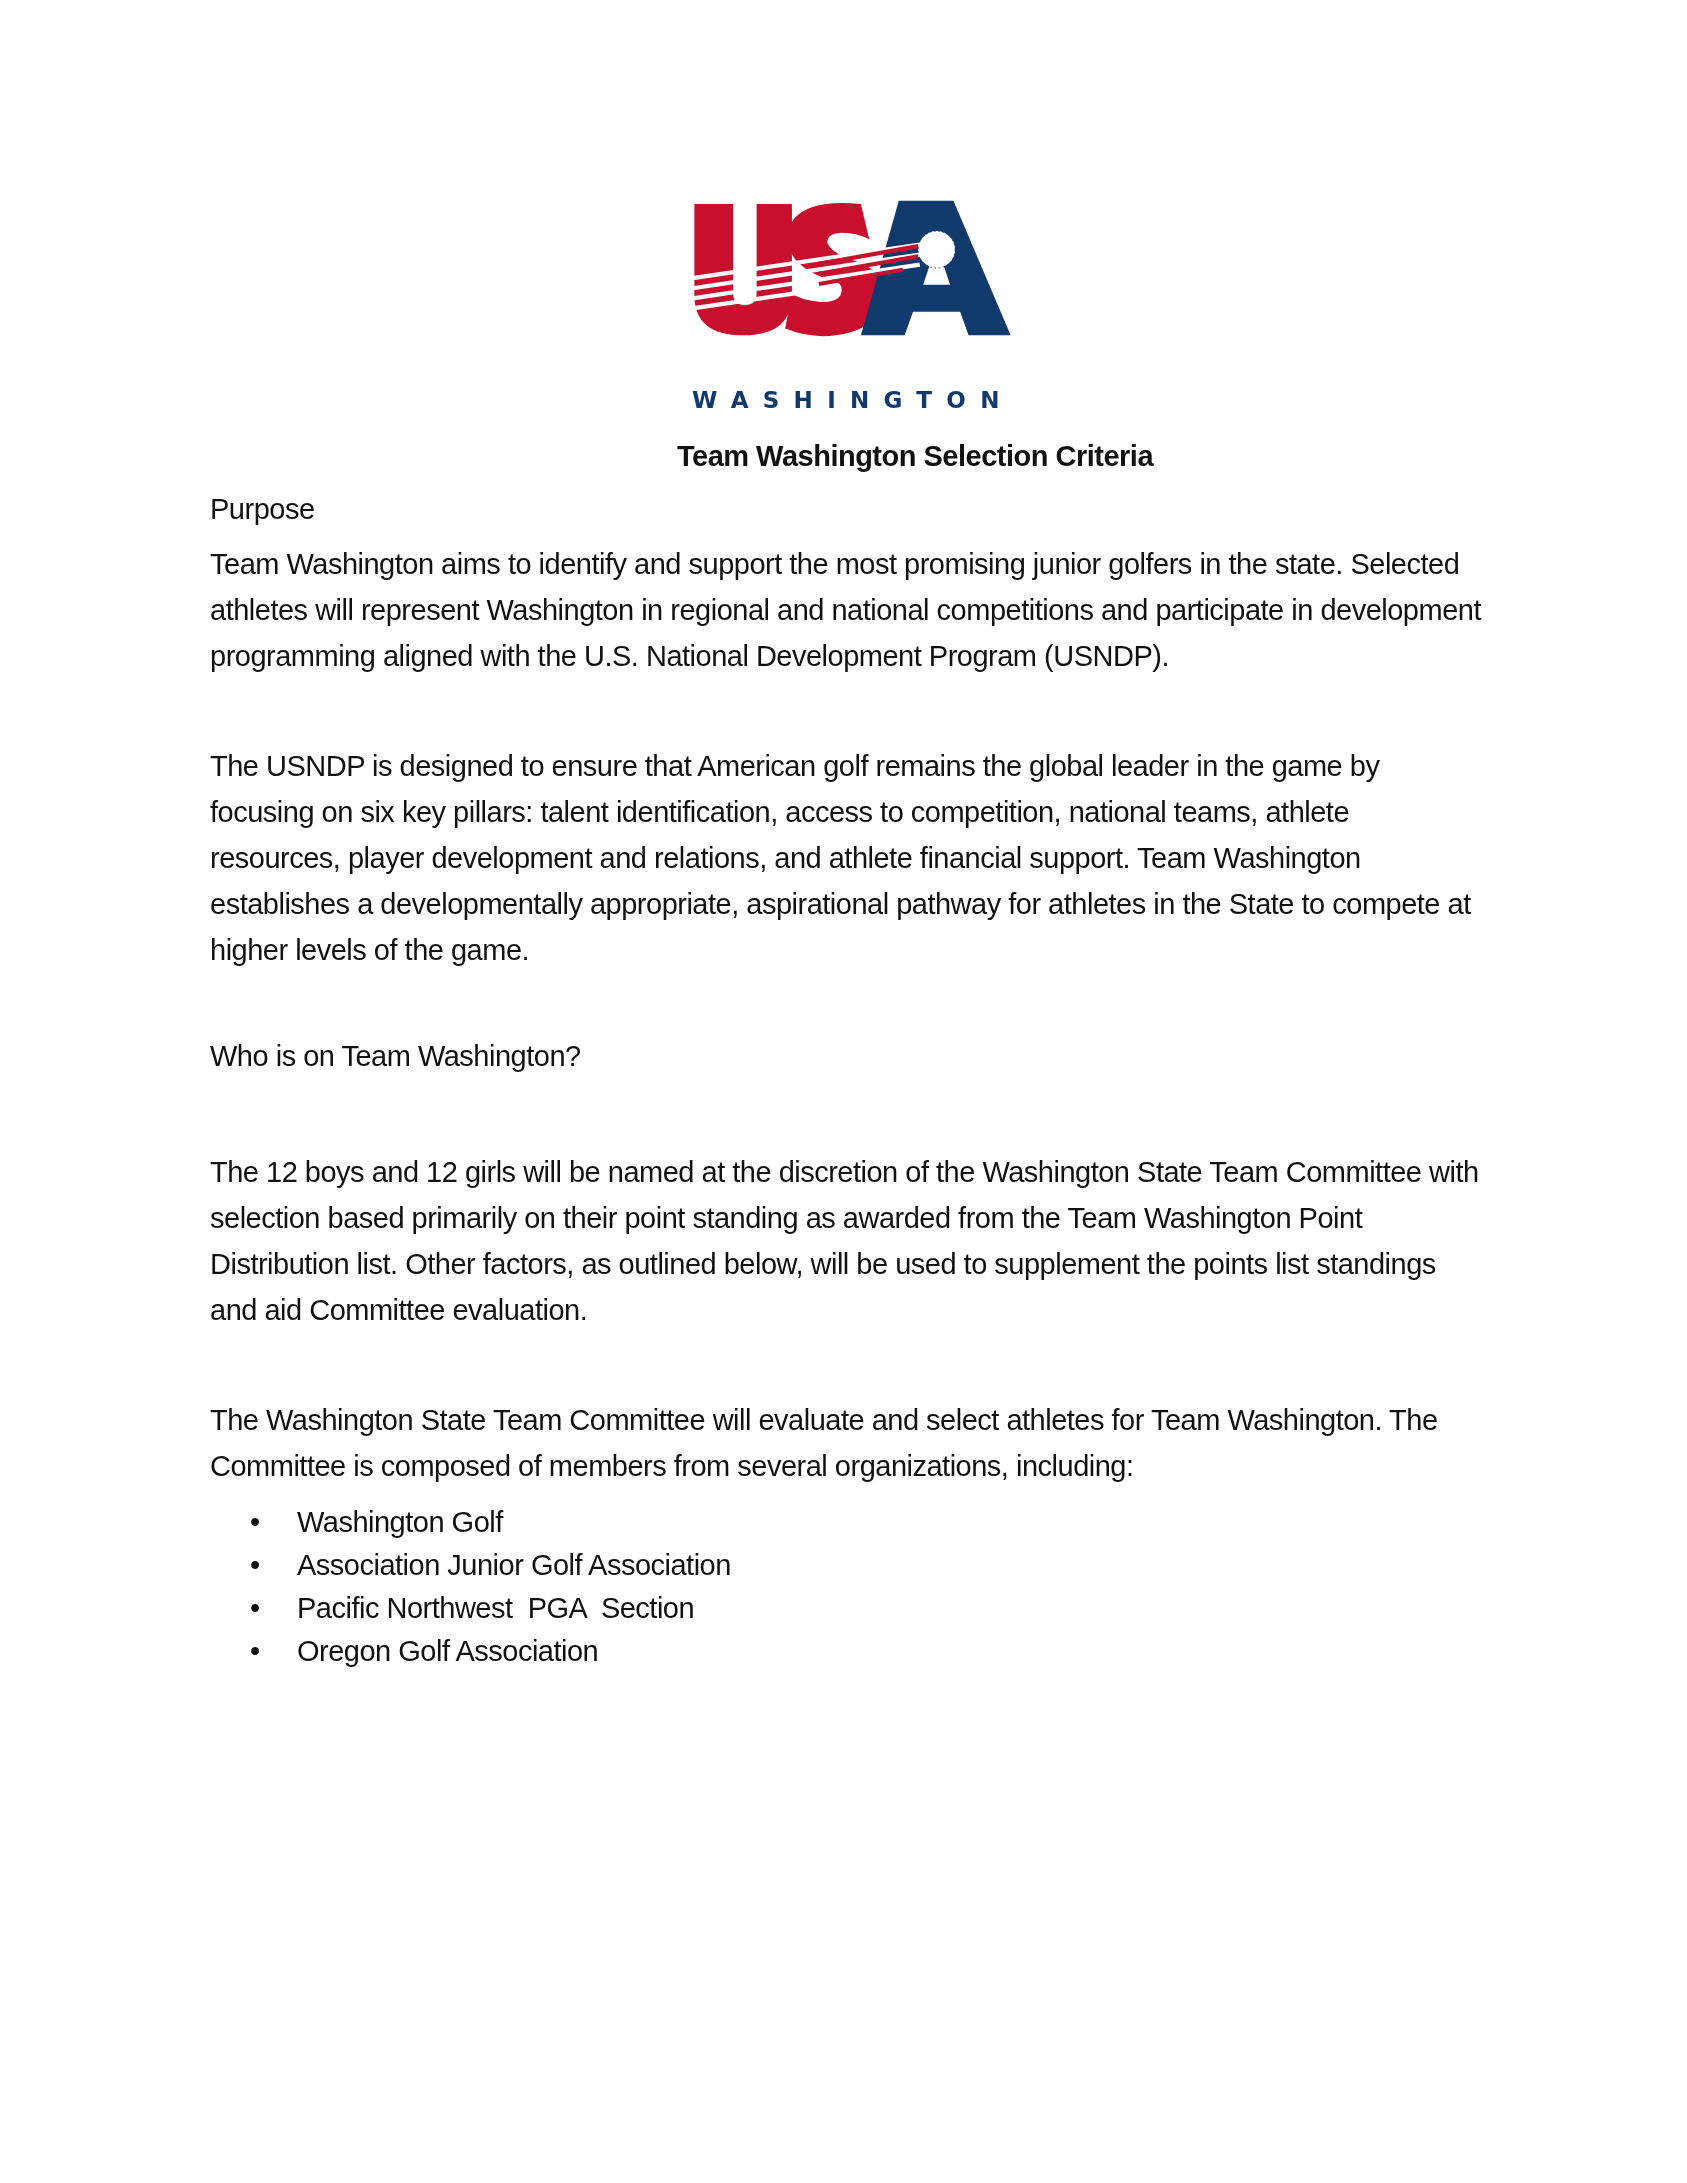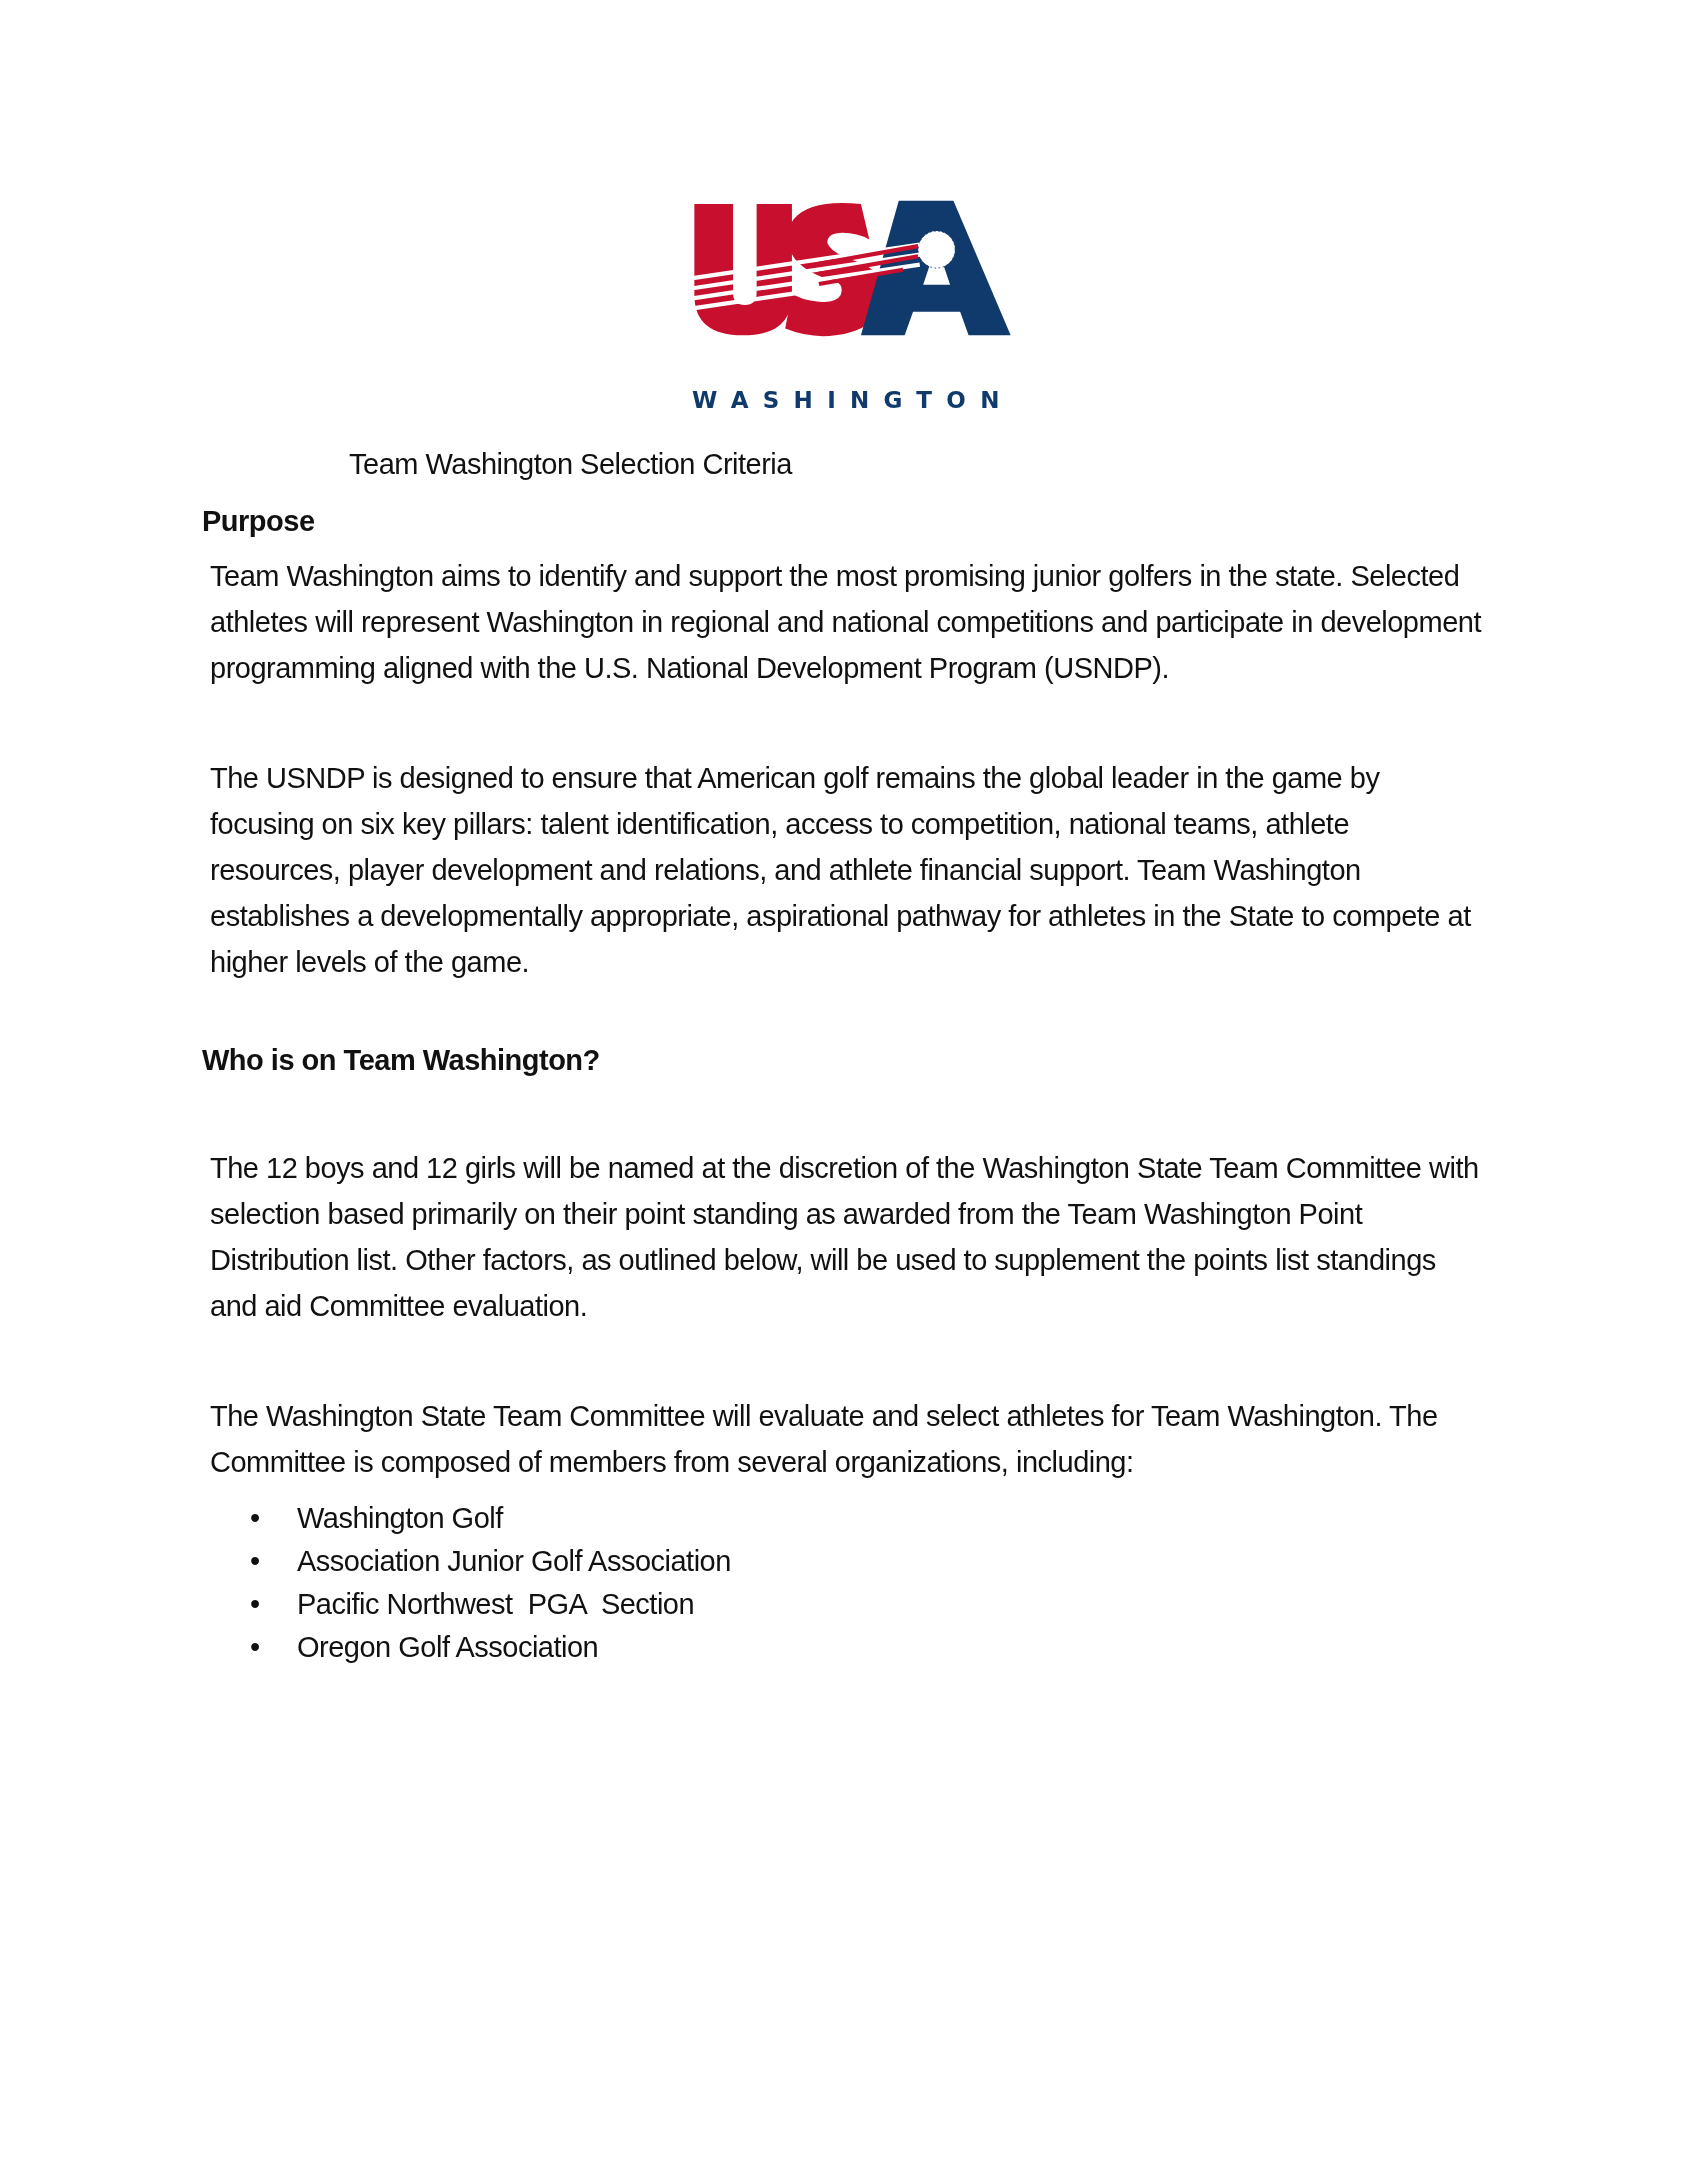--- a/index.html
+++ b/index.html
@@ -4,22 +4,22 @@
 <style>
   html, body { margin:0; padding:0; background:#fff; }
   body { width:1687px; height:2183px; position:relative; overflow:hidden;
          font-family:"Liberation Sans", sans-serif; color:#111; }
   .logo { position:absolute; left:692px; top:194px; width:321px; height:194px; }
   .logo-wash { position:absolute; left:0; top:165px; width:321px; text-align:center;
                font-weight:bold; font-size:23px; letter-spacing:14.3px; color:#0f3a6b;
                font-family:"DejaVu Sans", sans-serif;margin-top:28px; }
   .page { position:absolute; left:198px; top:426px; width:1299px;
           font-size:29px; line-height:46px; letter-spacing:-0.5px; }
-  .title { font-weight:normal; margin:16px; padding-left:135px; line-height:44px; }
-  h2 { font-size:29px; font-weight:bold; margin:4px; line-height:39px; }
+  .title { text-align:center; font-weight:bold; margin:8px; padding-left:135px; line-height:44px; }
+  h2 { font-size:29px; font-weight:normal; margin:12px; line-height:39px; }
   p { margin:12px; }
   .gap { height:40px; }
   .gap2 { height:49px; }
   ul { margin:0; padding:0; list-style:none; }
   li { position:relative; padding-left:99px; line-height:43px; }
   li .bullet { position:absolute; left:52px; top:0; }
 </style>
 </head>
 <body>
 

